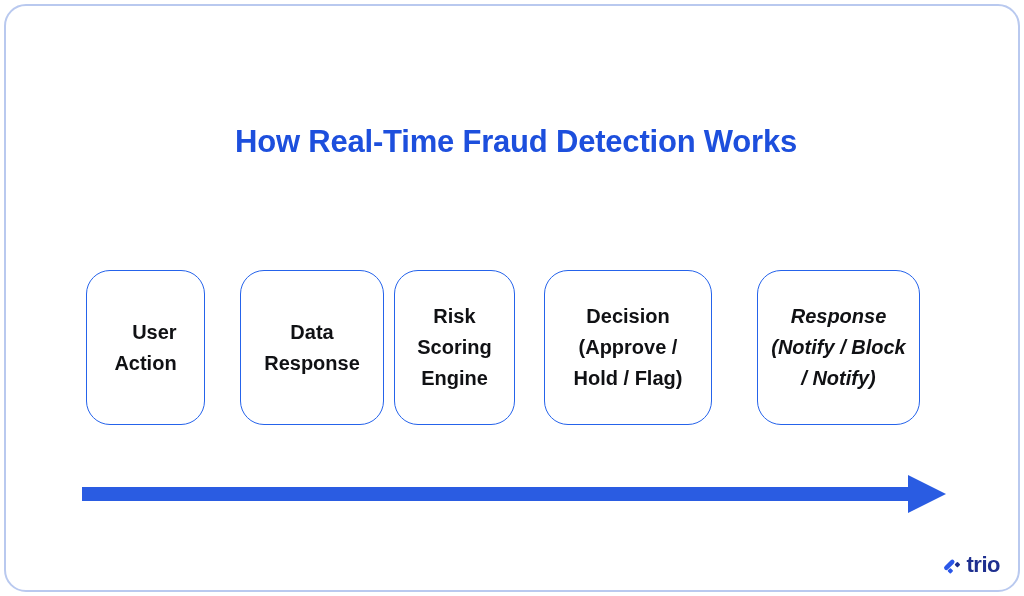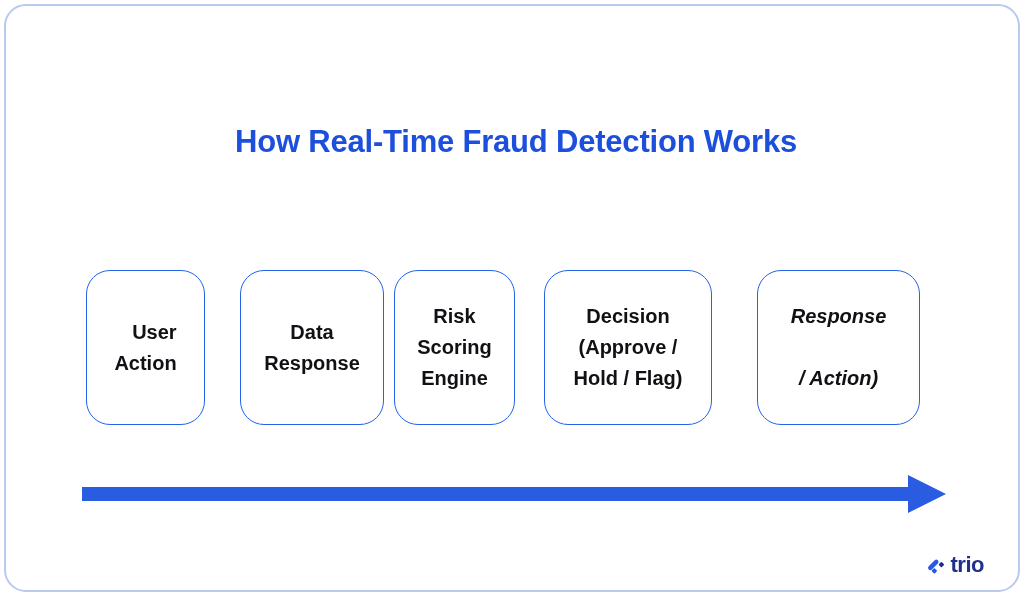--- a/index.html
+++ b/index.html
@@ -61,21 +61,21 @@
   .arrow-head {
     position: absolute;
     left: 908px; top: 475px;
     width: 0; height: 0;
     border-top: 19px solid transparent;
     border-bottom: 19px solid transparent;
     border-left: 38px solid #2a5ce2;
   }
   .logo {
     position: absolute;
-    right: 40px; bottom: 18px;
+    right: 24px; bottom: 18px;
     display: flex;
     align-items: center;
     gap: 5px;
   }
   .logo-text {
     font-size: 22px;
     font-weight: 800;
     letter-spacing: -0.5px;
     color: #1e2f8f;
   }
@@ -115,22 +115,22 @@
     <div>
       <span>Risk</span><br>
       <span>Scoring</span><br>
       <span>Engine</span>
     </div>
   </div>
 
   <div class="step s5">
     <div>
       <span>Response</span><br>
-      <br>
-      <span>/ Action)</span>
+      <span>(Notify / Block</span><br>
+      <span>/ Notify)</span>
     </div>
   </div>
 
 </div>
 
 <div class="arrow-shaft"></div>
 <div class="arrow-head"></div>
 
 <div class="logo">
   <svg width="20" height="20" viewBox="0 0 24 24" aria-hidden="true">

